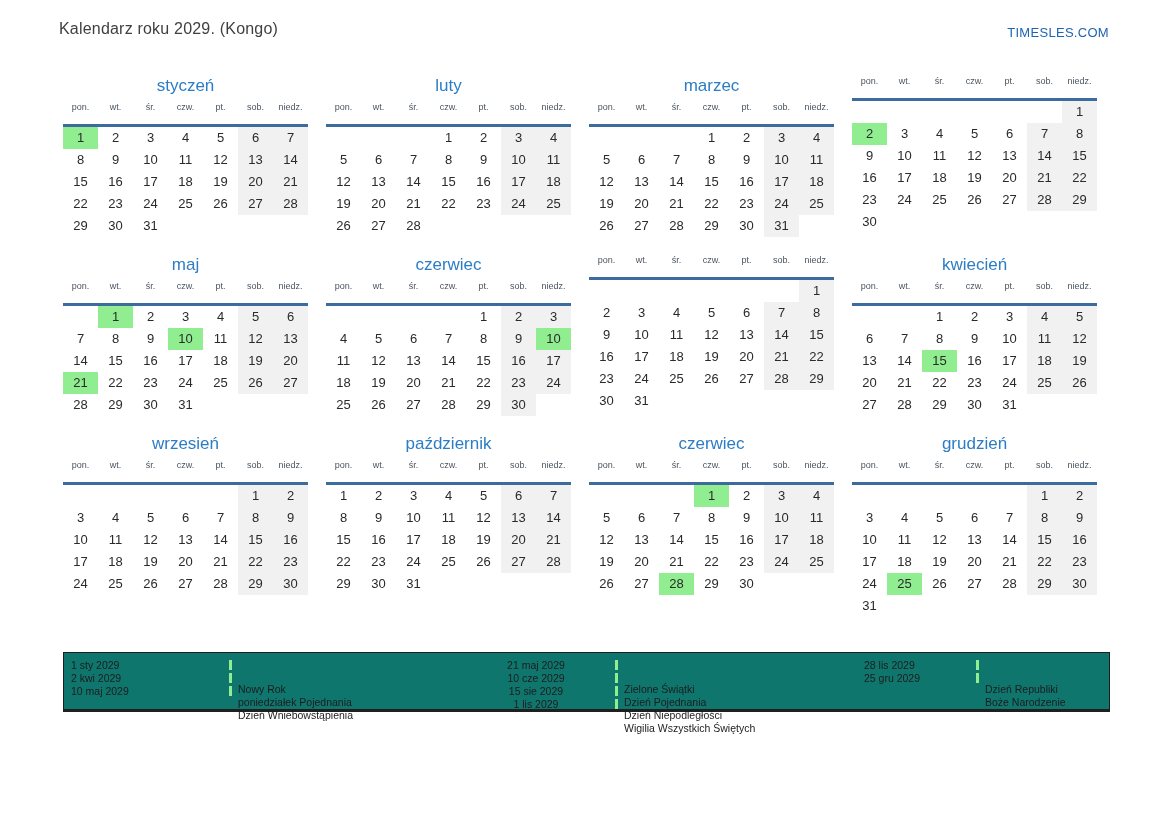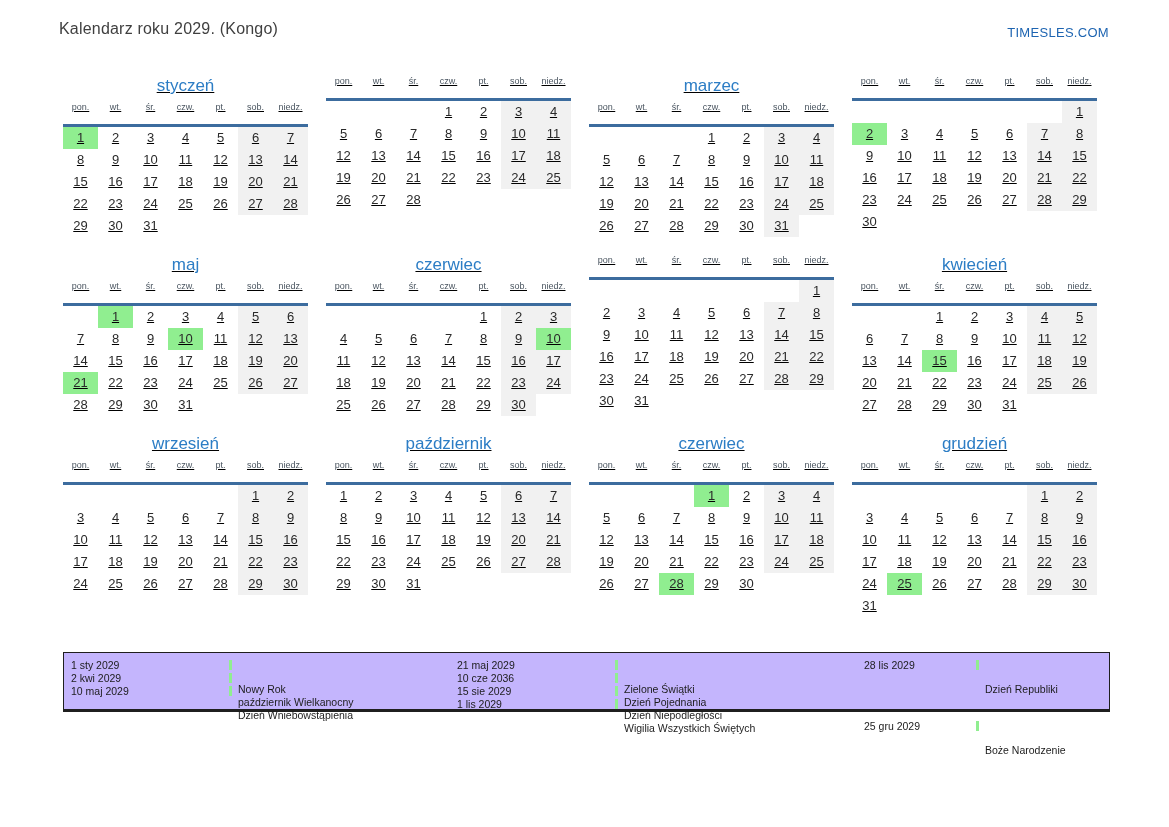--- a/index.html
+++ b/index.html
@@ -12,46 +12,46 @@
     position:absolute;left:59px;top:20px;font-size:16px;color:#3f3f3f;letter-spacing:.2px;
   }
   .site-link{
     position:absolute;right:60px;top:25px;font-size:13px;color:#1d64b1;
     text-decoration:none;letter-spacing:.3px;cursor:pointer;
   }
   .months{
     position:absolute;left:63px;top:75px;width:1036px;
     display:grid;grid-template-columns:repeat(4,245px);column-gap:18px;row-gap:17px;
   }
-  .month{width:245px;text-decoration:underline;}
+  .month{width:245px;}
   .month-title{
     height:26px;line-height:22px;text-align:center;font-size:17px;color:#2c7dc5;
   }
   .weekhead{
     display:grid;grid-template-columns:repeat(7,35px);
     border-bottom:3px solid #3c6c9e;padding-bottom:10px;
   }
   .dh{
     text-align:center;font-size:9px;color:#4a5560;height:13px;line-height:13px;
   }
   .weekrow{display:grid;grid-template-columns:repeat(7,35px);}
   .day{
     height:22px;line-height:22px;text-align:center;font-size:13px;color:#2a2a2a;
   }
   .day.wk{background:#f1f1f1;}
   .day.hol{background:#90ee90;}
   .legend{
     position:absolute;left:63px;top:652px;width:1047px;height:60px;box-sizing:border-box;
     border:1px solid #1f1f1f;border-bottom-width:3px;
-    padding:6px 0 0 7px;display:flex;background:#c4b5fd;
+    padding:6px 0 0 7px;display:flex;background:#0f766e;
   }
   .lgroup{display:flex;flex-direction:column;}
   .lgroup.g1{width:386px;}
-  .lgroup.g2{width:407px;}
-  .lgroup.g3{flex:1;gap:48px;}
+  .lgroup.g2{width:407px;text-align:center;}
+  .lgroup.g3{flex:1;}
   .lentry{display:flex;height:13px;line-height:13px;font-size:10.5px;color:#1c1c1c;}
   .ldate{flex-shrink:0;}
   .g1 .ldate,.g2 .ldate{width:158px;}
   .g3 .ldate{width:112px;}
   .lmark{
     display:inline-block;width:3px;height:10px;background:#90ee90;
     margin-right:6px;position:relative;top:1px;flex-shrink:0;
   }
   .lname{white-space:nowrap;margin-top:24px;}
 </style>
@@ -113,20 +113,21 @@
         <span class="day">29</span>
         <span class="day">30</span>
         <span class="day">31</span>
         <span class="day"></span>
         <span class="day"></span>
         <span class="day"></span>
         <span class="day"></span>
       </div>
     </div>
     <div class="month">
+      <div class="month-title">luty</div>
       <div class="weekhead">
         <span class="dh">pon.</span>
         <span class="dh">wt.</span>
         <span class="dh">śr.</span>
         <span class="dh">czw.</span>
         <span class="dh">pt.</span>
         <span class="dh">sob.</span>
         <span class="dh">niedz.</span>
       </div>
       <div class="weekrow">
@@ -775,36 +776,36 @@
 <div class="legend">
     <div class="lgroup g1">
       <div class="lentry">
         <span class="ldate">1 sty 2029</span>
         <span class="lmark"></span>
         <span class="lname">Nowy Rok</span>
       </div>
       <div class="lentry">
         <span class="ldate">2 kwi 2029</span>
         <span class="lmark"></span>
-        <span class="lname">październik Wielkanocny</span>
+        <span class="lname">poniedziałek Pojednania</span>
       </div>
       <div class="lentry">
         <span class="ldate">10 maj 2029</span>
         <span class="lmark"></span>
         <span class="lname">Dzień Wniebowstąpienia</span>
       </div>
     </div>
     <div class="lgroup g2">
       <div class="lentry">
         <span class="ldate">21 maj 2029</span>
         <span class="lmark"></span>
         <span class="lname">Zielone Świątki</span>
       </div>
       <div class="lentry">
-        <span class="ldate">10 cze 2036</span>
+        <span class="ldate">10 cze 2029</span>
         <span class="lmark"></span>
         <span class="lname">Dzień Pojednania</span>
       </div>
       <div class="lentry">
         <span class="ldate">15 sie 2029</span>
         <span class="lmark"></span>
         <span class="lname">Dzień Niepodległości</span>
       </div>
       <div class="lentry">
         <span class="ldate">1 lis 2029</span>

